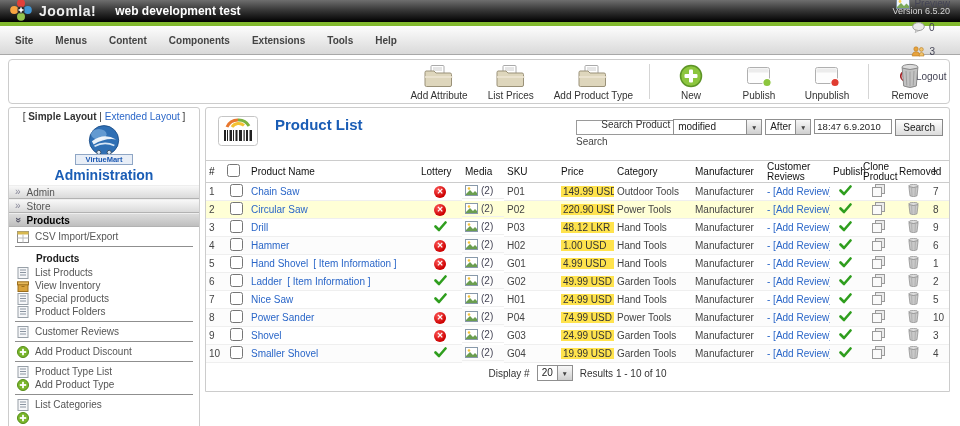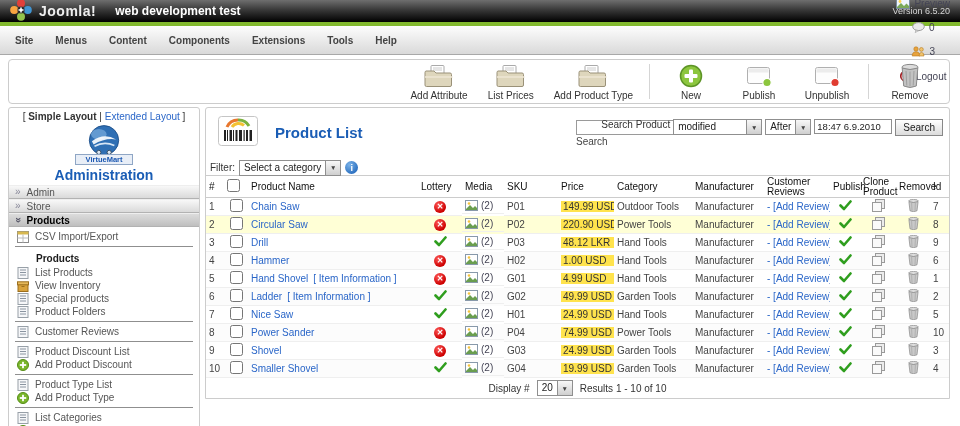--- a/index.html
+++ b/index.html
@@ -57,21 +57,21 @@
   .sb-item { height:13px; display:flex; align-items:center; gap:6px; padding:0 8px;
     font-size:10px; color:#555; cursor:pointer; }
   .sb-item svg { flex:none; display:block; }
   .sb-header { font-weight:bold; color:#1a1a1a; font-size:10px; padding:3px 8px 2px 27px; }
   .sb-divider { border-top:1px solid #8f8f8f; margin:3px 6px 3px 6px; height:0; }
 
   
   .content { flex:1; border:1px solid #ccc; background:#fff; min-height:285px; position:relative;
     border-radius:3px 3px 0 0; }
   .content-top { position:relative; height:52px; }
-  .pl-head { position:absolute; left:12px; top:8px; display:flex; align-items:center; gap:17px; }
+  .pl-head { position:absolute; left:12px; top:8px; display:flex; gap:17px; }
   .page-title { font-size:15px; font-weight:bold; color:#1a5db5; }
   .center-search { position:absolute; left:370px; top:12px; }
   .search-in { width:108px; height:15px; border:1px solid #9a9a9a; font-size:10px; padding:0 2px;
     font-family:"Liberation Sans",sans-serif; }
   .search-lbl { font-size:10px; color:#444; margin-top:1px; }
   .sp-group { position:absolute; right:6px; top:11px; display:flex; gap:3px; font-size:10px; color:#333; }
   .sel { display:inline-flex; align-items:stretch; border:1px solid #8f8f8f; background:#fff; height:16px; font-size:10px; cursor:default; }
   .sel .txt { padding:1px 4px; white-space:nowrap; color:#222; }
   .sel .sbtn { width:15px; background:linear-gradient(#f8f8f8,#cfcfcf); border-left:1px solid #8f8f8f;
     display:flex; align-items:center; justify-content:center; font-size:6.5px; color:#444; }
@@ -371,31 +371,20 @@
                 <line x1="3" y1="5.5" x2="9" y2="5.5" stroke="#8a94a0"></line>
                 <line x1="3" y1="8" x2="9" y2="8" stroke="#8a94a0"></line>
               </svg>
             </span>
             <span>Customer Reviews</span>
           </div>
           <div class="sb-divider"></div>
           <div class="sb-item">
             <span>
               <svg width="12" height="12" viewBox="0 0 12 12">
-                <rect x="1" y=".5" width="10" height="11" fill="#f6f7f9" stroke="#98a0a8"></rect>
-                <line x1="3" y1="3" x2="9" y2="3" stroke="#8a94a0"></line>
-                <line x1="3" y1="5.5" x2="9" y2="5.5" stroke="#8a94a0"></line>
-                <line x1="3" y1="8" x2="9" y2="8" stroke="#8a94a0"></line>
-              </svg>
-            </span>
-            <span>Product Discount List</span>
-          </div>
-          <div class="sb-item">
-            <span>
-              <svg width="12" height="12" viewBox="0 0 12 12">
                 <circle cx="6" cy="6" r="5.5" fill="#7ab62c" stroke="#558c16"></circle>
                 <rect x="5.1" y="2.8" width="1.8" height="6.4" fill="#fff"></rect>
                 <rect x="2.8" y="5.1" width="6.4" height="1.8" fill="#fff"></rect>
               </svg>
             </span>
             <span>Add Product Discount</span>
           </div>
           <div class="sb-divider"></div>
           <div class="sb-item">
             <span>
@@ -479,28 +468,20 @@
           </span>
           <span class="sel w-op">
             <span class="txt">After</span>
             <span class="sbtn">▼</span>
           </span>
           <input class="date-in" type="text" value="18:47 6.9.2010" style="">
           <button class="btn-search">Search</button>
         </div>
       </div>
 
-      <div class="filter-row">
-        <span>Filter:</span>
-        <span class="sel w-cat">
-          <span class="txt">Select a category</span>
-          <span class="sbtn">▼</span>
-        </span>
-        <span class="info-ic">i</span>
-      </div>
 
       <table>
         <thead>
             <tr id="thead-row">
               <th class="c0">#</th>
               <th class="c1"><input type="checkbox" style=""></th>
               <th class="c2">Product Name</th>
               <th class="c3">Lottery</th>
               <th class="c4">Media</th>
               <th class="c5">SKU</th>

